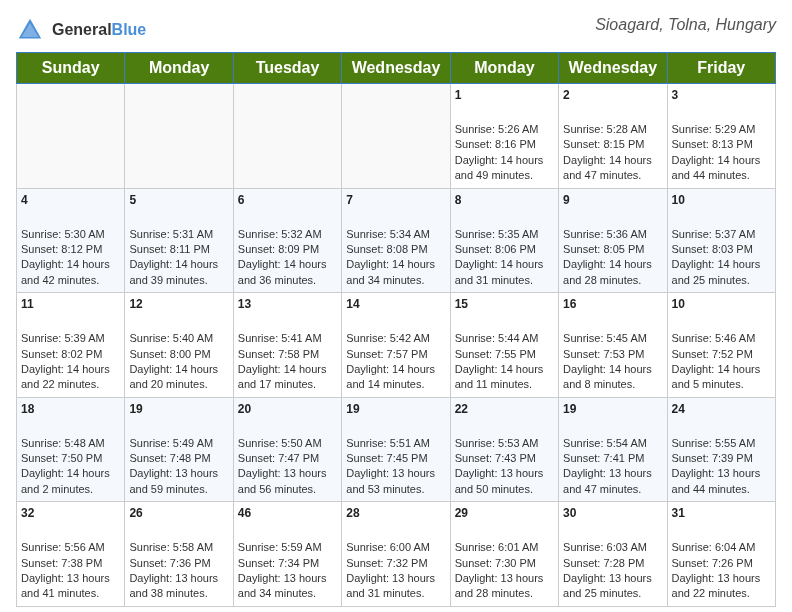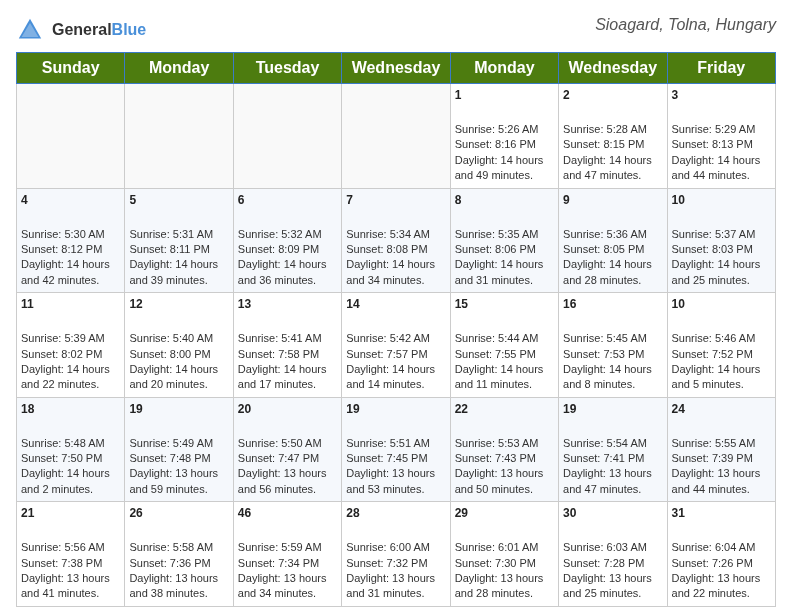--- a/index.html
+++ b/index.html
@@ -204,21 +204,21 @@
           <div class="day-number">19</div>
           <div class="day-info">Sunrise: 5:54 AM<br>Sunset: 7:41 PM<br>Daylight: 13 hours<br>and 47 minutes.</div>
         </td>
         <td>
           <div class="day-number">24</div>
           <div class="day-info">Sunrise: 5:55 AM<br>Sunset: 7:39 PM<br>Daylight: 13 hours<br>and 44 minutes.</div>
         </td>
       </tr>
       <tr>
         <td>
-          <div class="day-number">21</div>
+          <div class="day-number">32</div>
           <div class="day-info">Sunrise: 5:56 AM<br>Sunset: 7:38 PM<br>Daylight: 13 hours<br>and 41 minutes.</div>
         </td>
         <td>
           <div class="day-number">26</div>
           <div class="day-info">Sunrise: 5:58 AM<br>Sunset: 7:36 PM<br>Daylight: 13 hours<br>and 38 minutes.</div>
         </td>
         <td>
           <div class="day-number">46</div>
           <div class="day-info">Sunrise: 5:59 AM<br>Sunset: 7:34 PM<br>Daylight: 13 hours<br>and 34 minutes.</div>
         </td>

